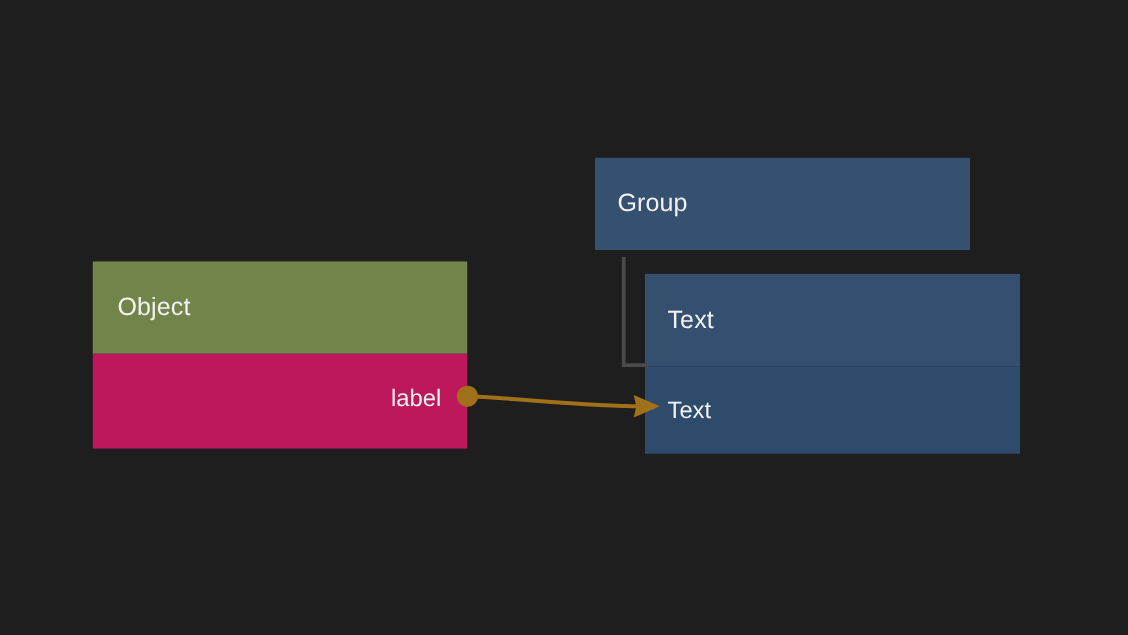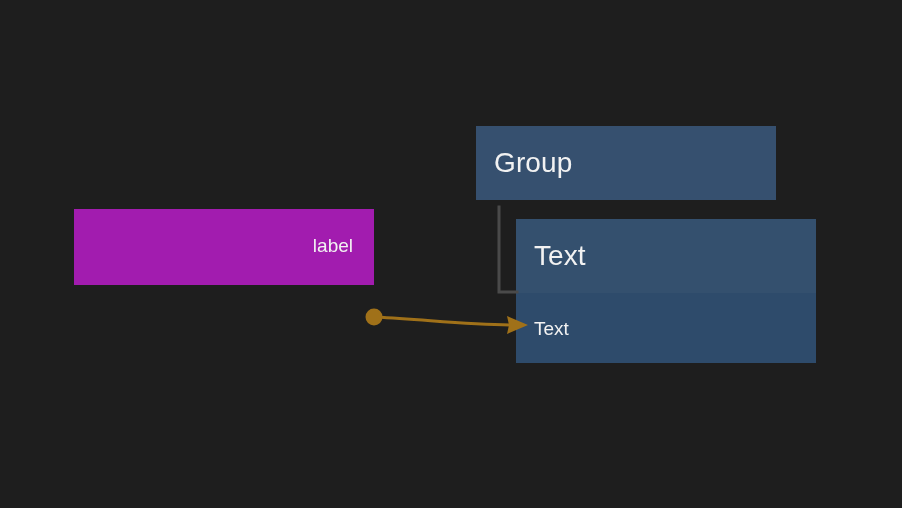--- a/index.html
+++ b/index.html
@@ -32,21 +32,21 @@
     align-items: center;
     width: 100%;
   }
   .node-body {
     box-sizing: border-box;
     width: 100%;
     position: relative;
   }
   .title {
     color: #f2f2f2;
-    font-size: 28px;
+    font-size: 20px;
     line-height: 22px;
     letter-spacing: 0.1px;
     white-space: nowrap;
   }
   .row-label {
     color: #f2f2f2;
     font-size: 19px;
     line-height: 19px;
     white-space: nowrap;
   }
@@ -58,21 +58,21 @@
     width: 300px;
     height: 150px;
   }
   #node-object .node-header {
     height: 74px;
     background: #73844b;
     padding-left: 20px;
   }
   #node-object .node-body {
     height: 76px;
-    background: #a21caf;
+    background: #be185d;
   }
   #node-object .port-row {
     position: absolute;
     right: 21px;
     top: 27px;
     display: flex;
     align-items: center;
   }
 
   
@@ -117,20 +117,23 @@
     height: 508px;
     pointer-events: none;
   }
 </style>
 </head>
 <body>
 
 <div id="canvas">
 
   <div class="node" id="node-object">
+    <div class="node-header">
+      <span class="title">Object</span>
+    </div>
     <div class="node-body">
       <div class="port-row">
         <span class="row-label">label</span>
       </div>
     </div>
   </div>
 
   <div class="node" id="node-group">
     <div class="node-header">
       <span class="title">Group</span>

